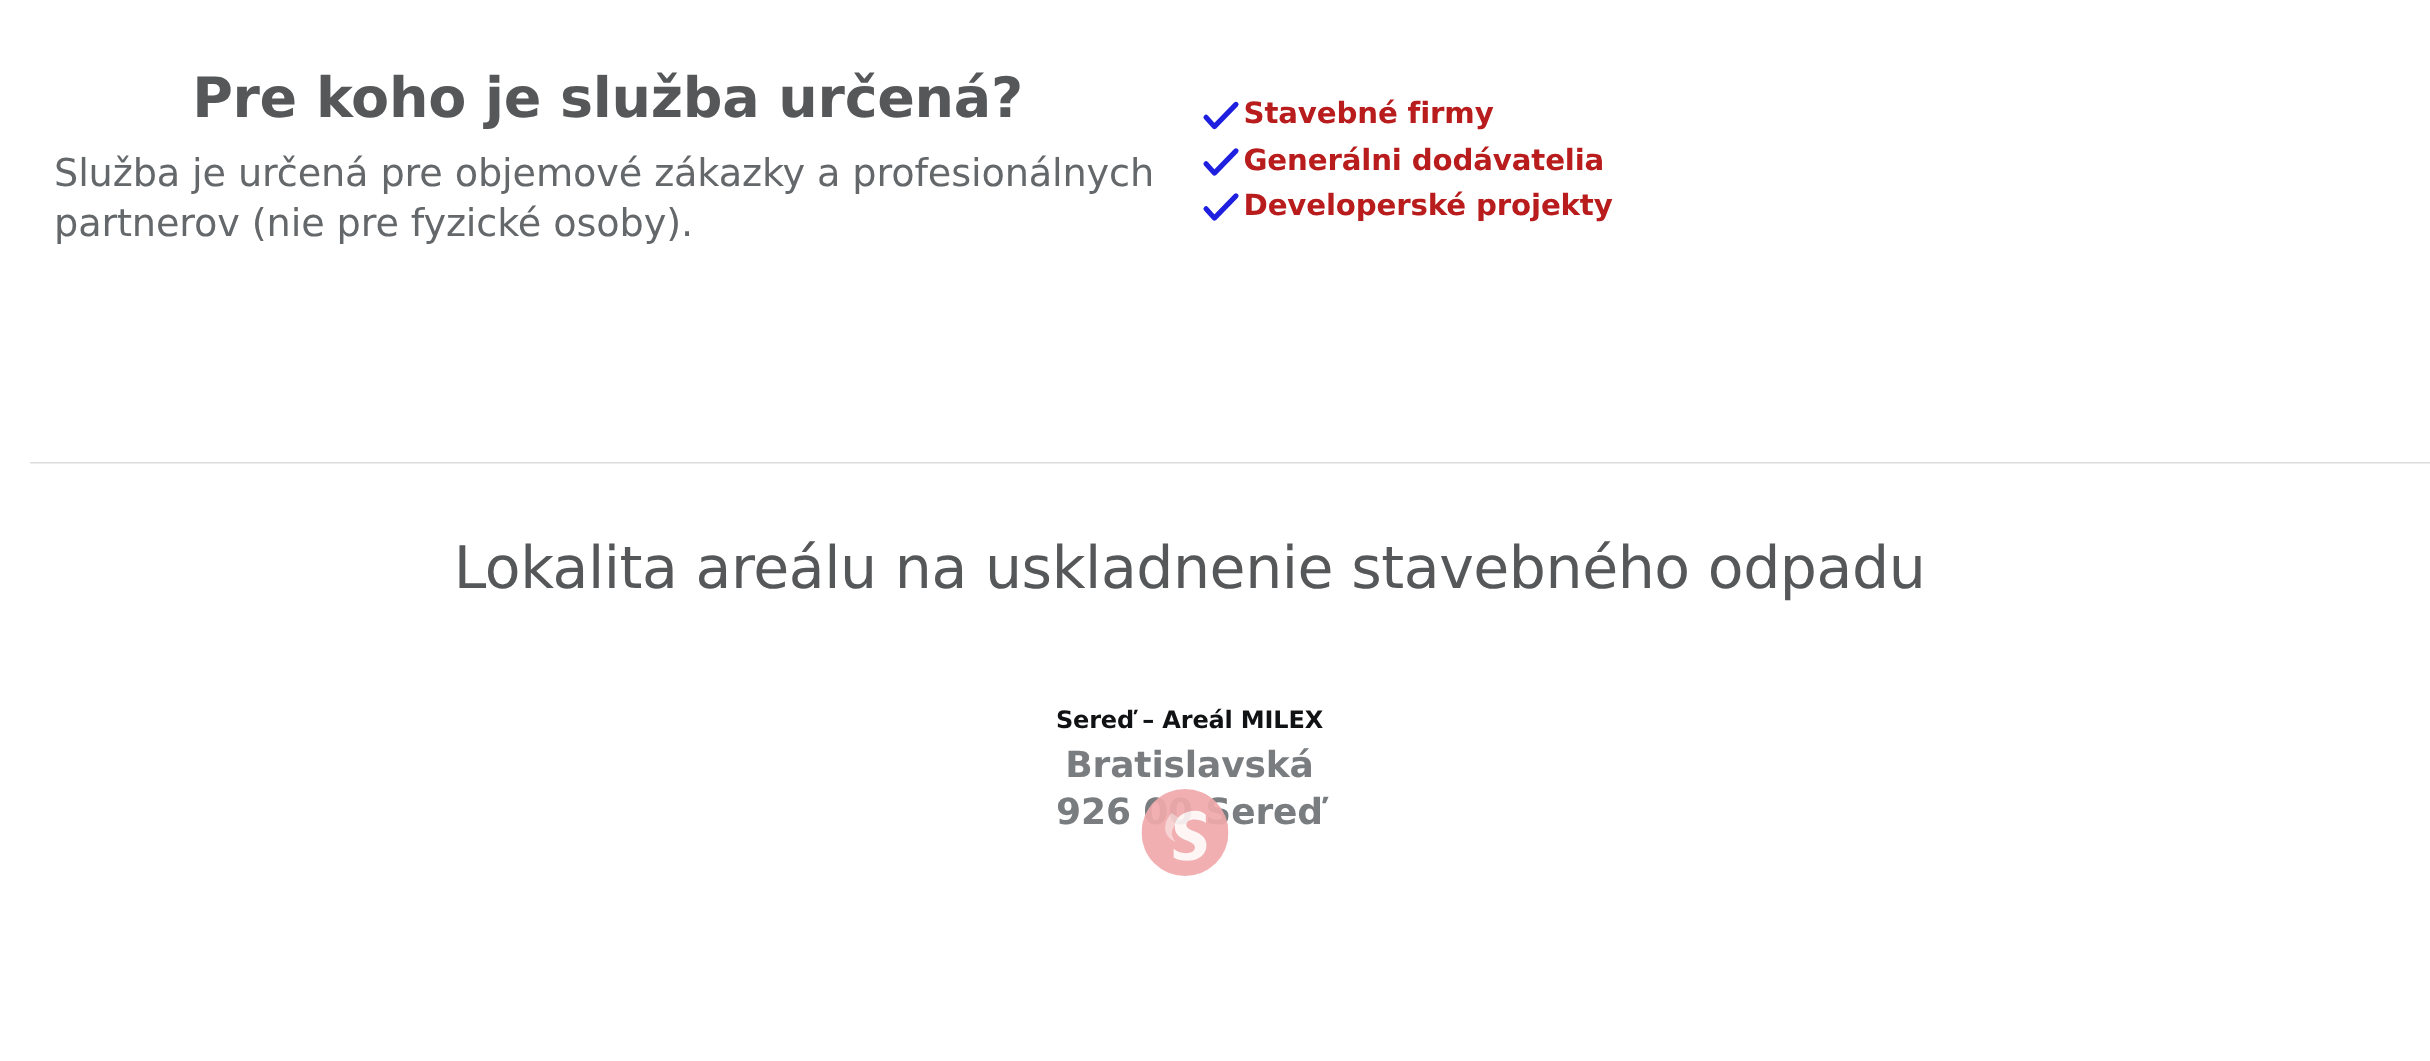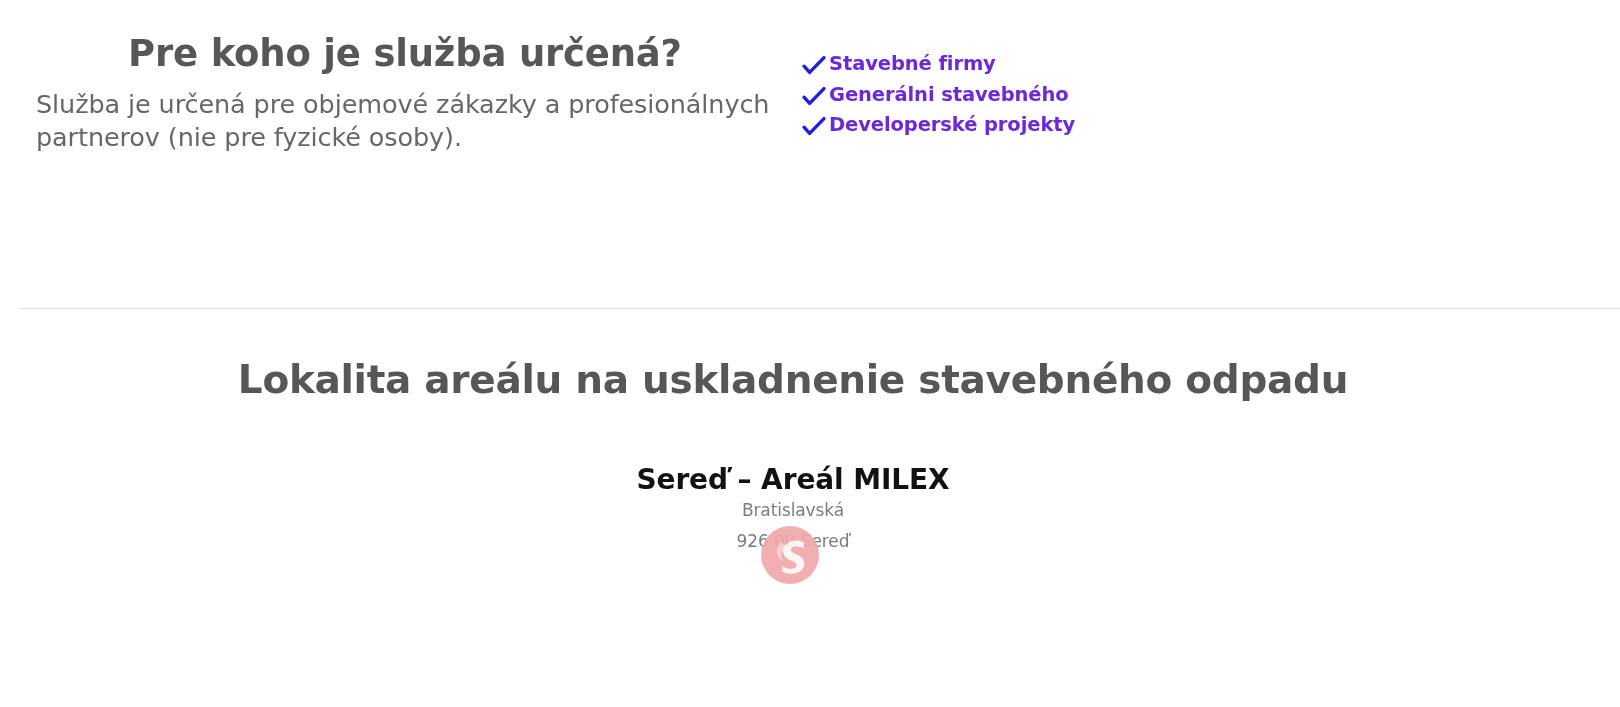--- a/index.html
+++ b/index.html
@@ -19,21 +19,21 @@
   .page {
     position: relative;
     width: 1620px;
     height: 707px;
   }
 
   
   .top-section {
     position: absolute;
     left: 0;
-    top: 0;
+    top: 12px;
     width: 1353px;
     height: 308px;
   }
 
   .intro-block {
     position: absolute;
     left: 20px;
     top: 32px;
     width: 770px;
   }
@@ -81,21 +81,21 @@
     display: inline-block;
     position: relative;
     top: 2px;
   }
   .check-icon svg { display: block; }
 
   .check-label {
     font-size: 19.5px;
     line-height: 23px;
     font-weight: 700;
-    color: #6d28d9;
+    color: #b91c1c;
     letter-spacing: -0.1px;
   }
 
   
   .divider {
     position: absolute;
     left: 20px;
     top: 308px;
     width: 1600px;
     height: 1px;
@@ -113,46 +113,46 @@
 
   .locality-title {
     position: absolute;
     left: 0;
     top: 48px;
     width: 1586px;
     margin: 0;
     text-align: center;
     font-size: 39px;
     line-height: 1.2;
-    font-weight: 700;
+    font-weight: 400;
     color: #555759;
     letter-spacing: -0.3px;
   }
 
   .address-block {
     position: absolute;
     left: 0;
     top: 155px;
     width: 1586px;
     text-align: center;
   }
 
   .address-name {
-    font-size: 28px;
+    font-size: 16px;
     line-height: 31px;
     font-weight: 700;
     color: #111214;
     letter-spacing: -0.1px;
   }
 
   .address-street,
   .address-city {
-    font-size: 17px;
+    font-size: 24px;
     line-height: 31px;
-    font-weight: 400;
+    font-weight: 700;
     color: #7a7d80;
     letter-spacing: -0.1px;
   }
 
   
   .logo-mark {
     position: absolute;
     left: 761px;
     top: 526px;
     width: 58px;
@@ -183,21 +183,21 @@
         </span>
         <span class="check-label">Stavebné firmy</span>
       </li>
 
       <li class="check-item">
         <span class="check-icon">
           <svg width="29" height="23" viewBox="0 0 29 23" aria-hidden="true">
             <path d="M4 12.2 L9.6 18.4 L24 3.6" fill="none" stroke="#1f1fe0" stroke-width="3.4" stroke-linecap="round" stroke-linejoin="round"></path>
           </svg>
         </span>
-        <span class="check-label">Generálni stavebného</span>
+        <span class="check-label">Generálni dodávatelia</span>
       </li>
 
       <li class="check-item">
         <span class="check-icon">
           <svg width="29" height="23" viewBox="0 0 29 23" aria-hidden="true">
             <path d="M4 12.2 L9.6 18.4 L24 3.6" fill="none" stroke="#1f1fe0" stroke-width="3.4" stroke-linecap="round" stroke-linejoin="round"></path>
           </svg>
         </span>
         <span class="check-label">Developerské projekty</span>
       </li>

